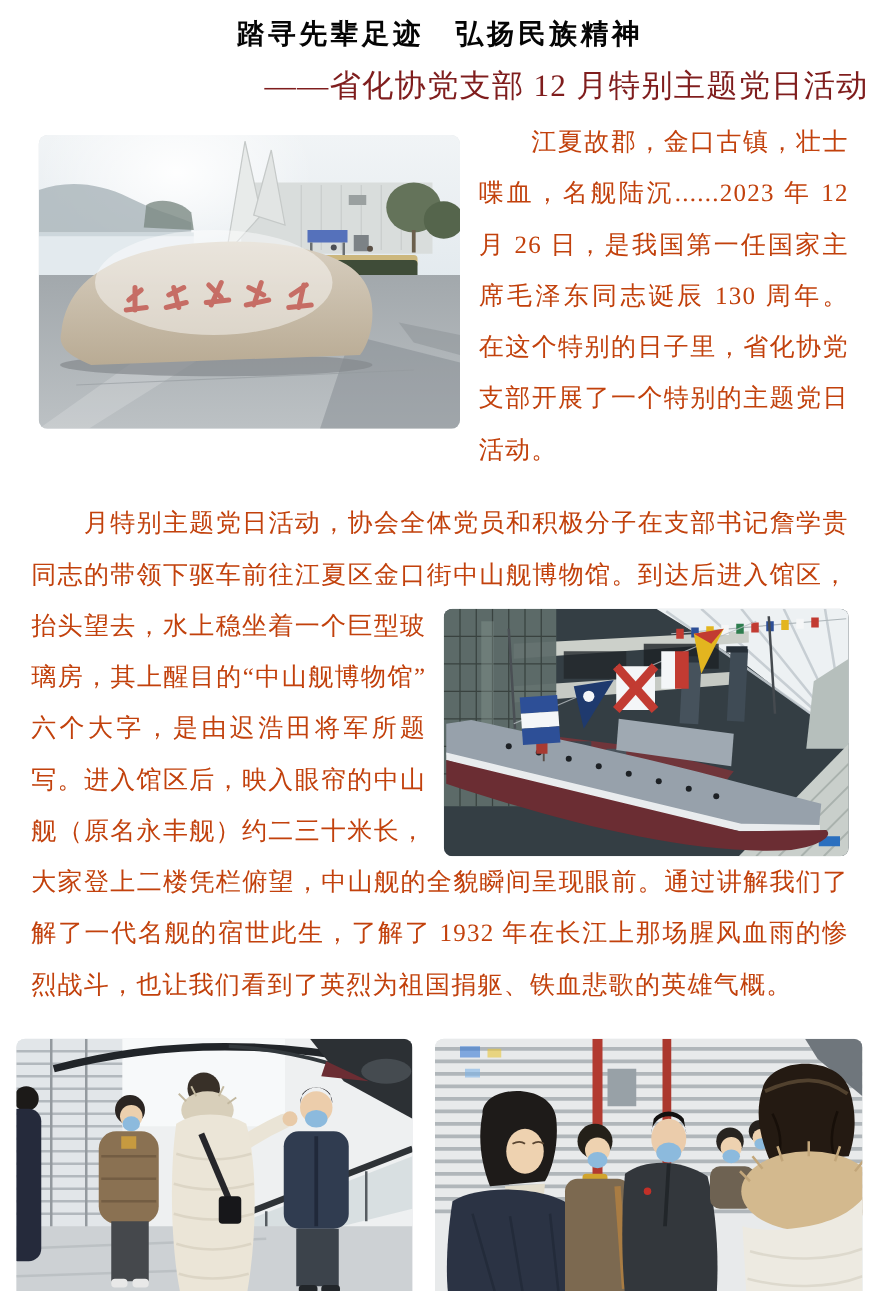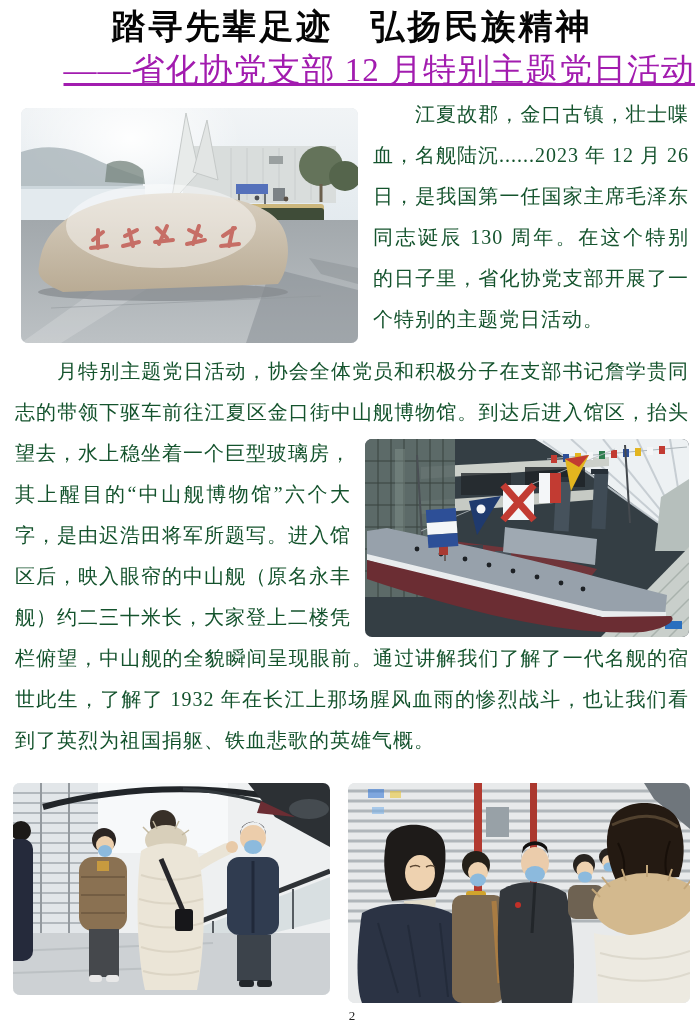--- a/index.html
+++ b/index.html
@@ -8,35 +8,35 @@
     width:700px;height:1033px;
     box-sizing:border-box;
     padding:0 3px 0 7px;
     background:#ffffff;
     font-family:"Liberation Serif","DejaVu Serif",serif;
     color:#111;
     overflow:hidden;
   }
   .title{
     margin:6px 0 0 0;
-    font-size:34px;line-height:42px;
+    font-size:22px;line-height:42px;
     font-weight:700;letter-spacing:3px;
     text-align:center;color:#050505;
   }
   .subtitle{
     margin:4px 2px 0 0;
-    font-size:33px;line-height:36px;
+    font-size:25px;line-height:36px;
     font-weight:400;letter-spacing:1px;
-    text-align:right;color:#a21caf;text-decoration:underline;
+    text-align:right;color:#7f1d1d;
   }
   p.bodytext{
-    margin:8px;
+    margin:18px;
     font-size:20px;line-height:41px;letter-spacing:1px;
     text-align:justify;text-indent:42px;
-    color:#14532d;
+    color:#c2410c;
   }
   p.para1{margin-top:6px;}
   p.para2{clear:both;margin-top:8px;}
   .photo{display:block;border-radius:7px;overflow:hidden;background:#dfe3e6;}
   .photo svg{display:block;}
   .photo1{float:left;width:337px;height:235px;margin:14px 15px 8px 6px;}
   .photo2{float:right;width:324px;height:198px;margin:6px 0 0 14px;}
   .photo-row{
     clear:both;
     margin:22px 0 0 6px;

